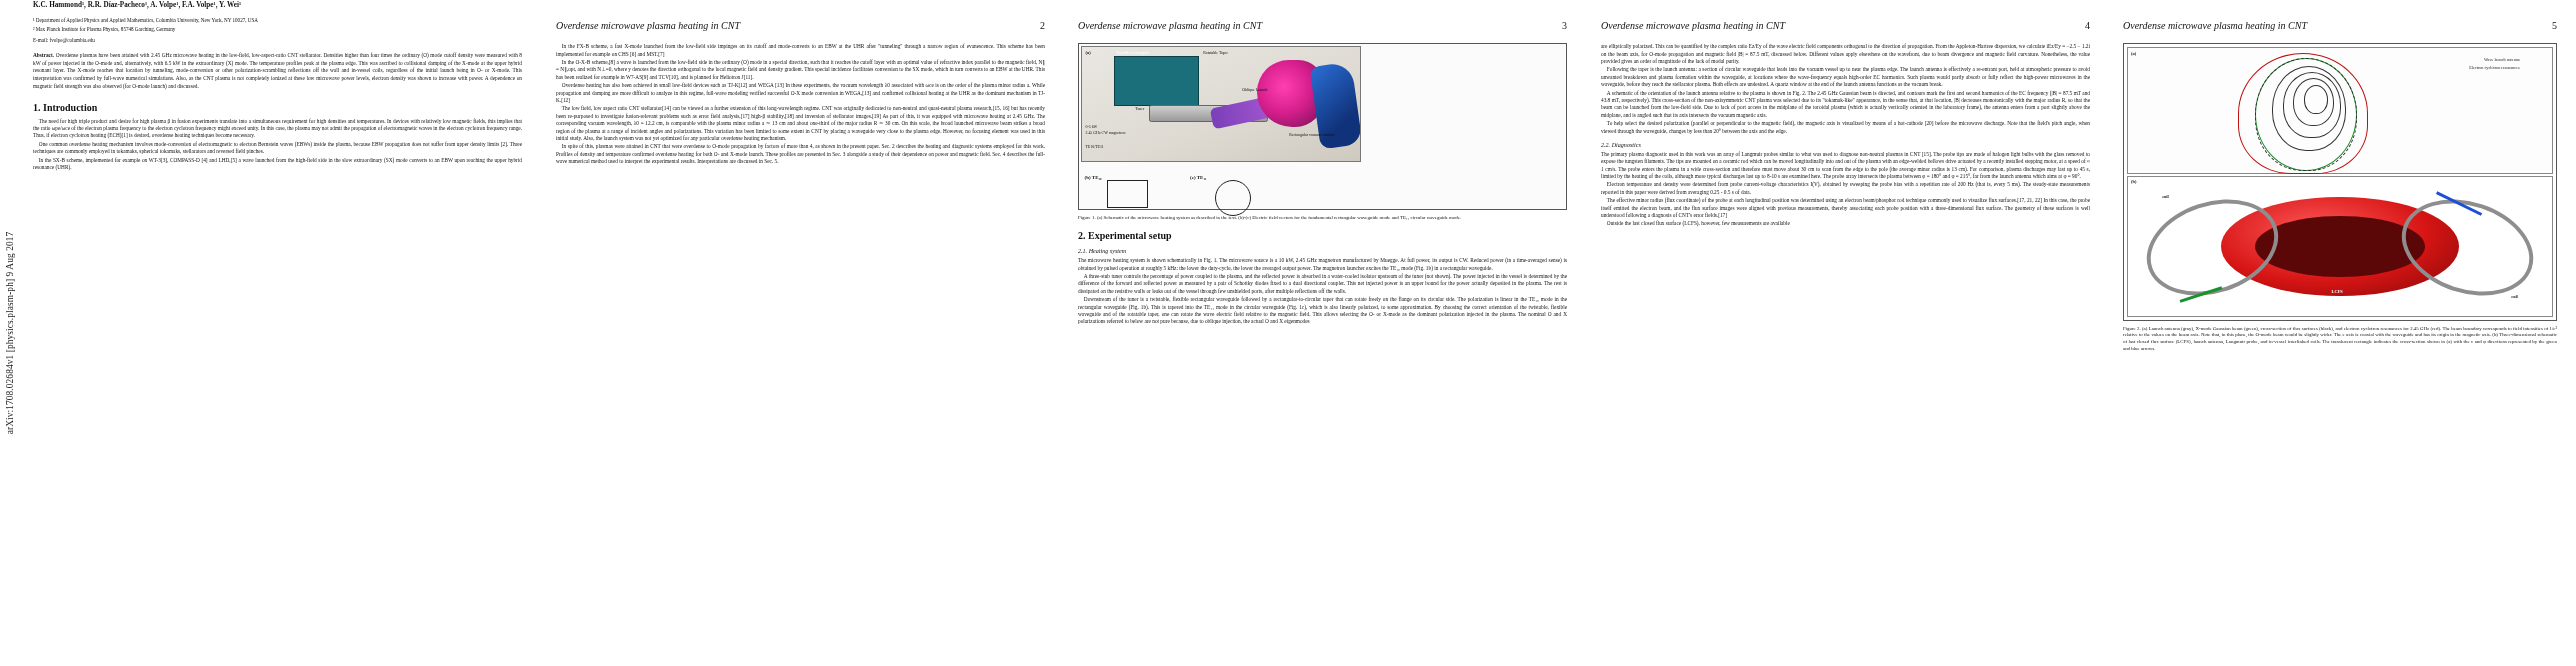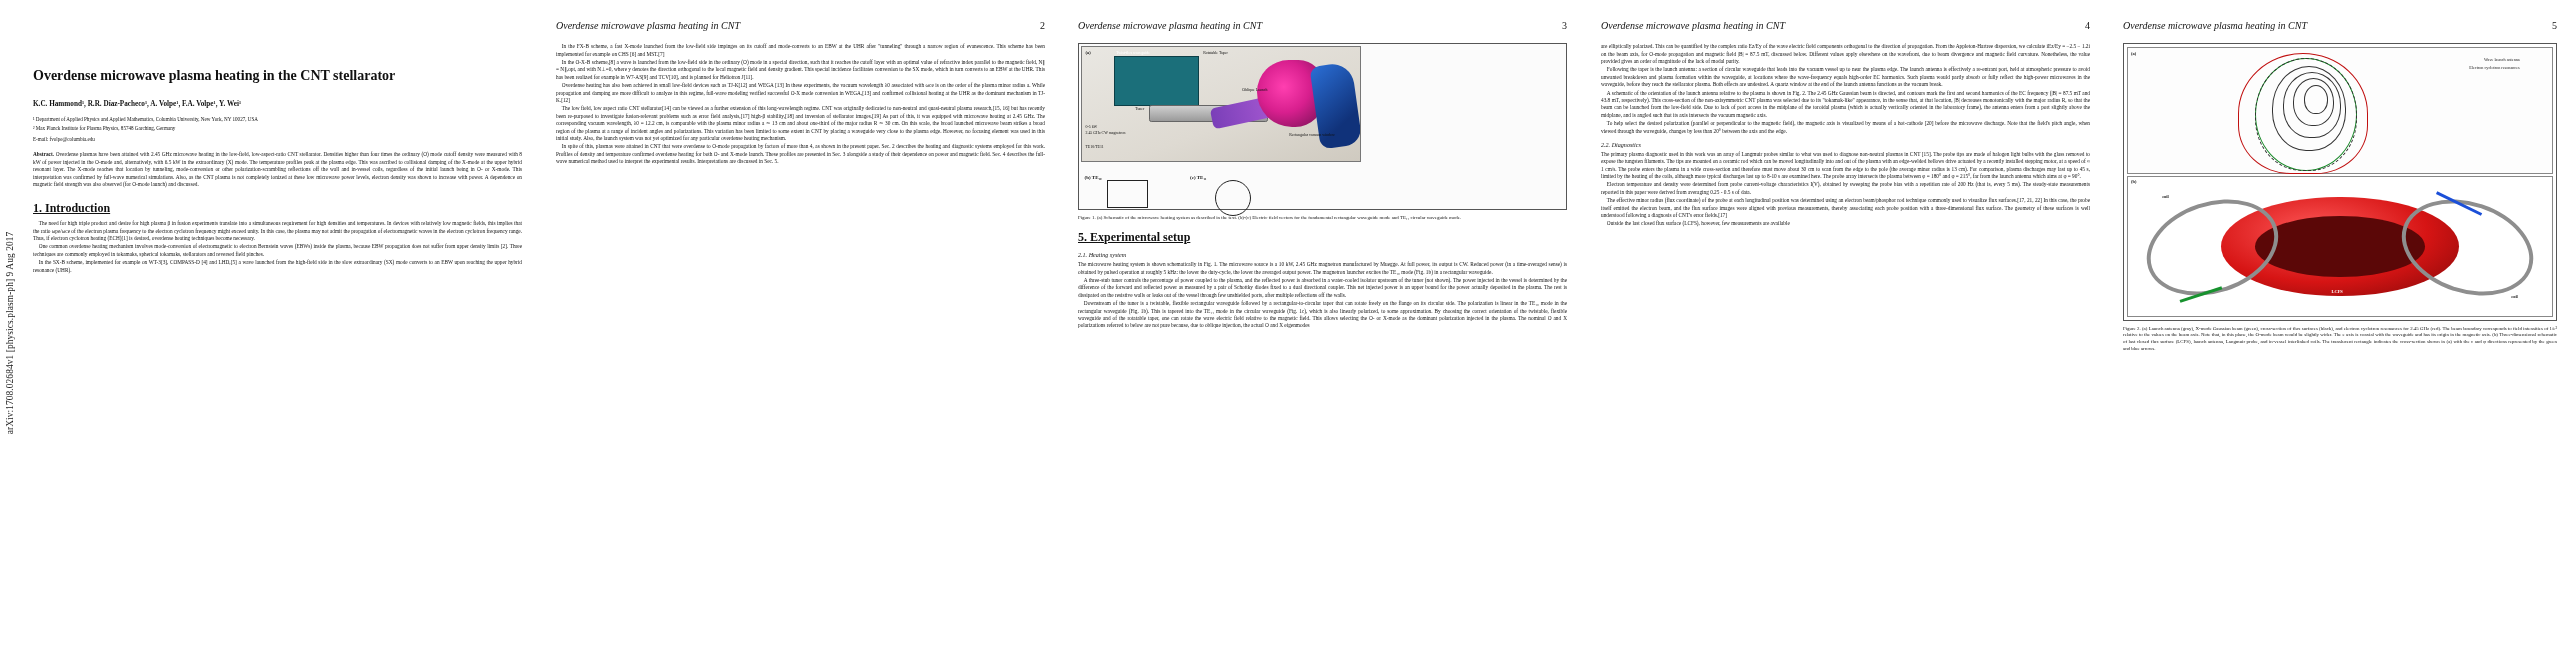--- a/index.html
+++ b/index.html
@@ -75,24 +75,23 @@
   }
   .abstract {
     font-size:5.3px;
     line-height:1.42;
     text-align:justify;
     margin-bottom:12.2px;
   }
   .abstract b { font-weight:bold; }
 
   .secnum {
-    font-size:12px;
+    font-size:10px;
     font-weight:bold;
     margin:9px 0 4.4px 0;
-    text-decoration:underline;
   }
   .subsec {
     font-size:6.1px;
     font-style:italic;
     margin:6.7px 0 3.3px 0;
   }
   p.body {
     font-size:5.3px;
     line-height:1.40;
     text-align:justify;
@@ -224,21 +223,20 @@
   .fig2 .tag-white { color:#fff; }
 </style>
 </head>
 <body>
 
 <div class="sheet">
 
   <div class="arxiv-stamp">arXiv:1708.02684v1  [physics.plasm-ph]  9 Aug 2017</div>
 
   <div class="page p1">
-    <div class="title">Overdense microwave plasma heating in the CNT stellarator</div>
     <div class="authors">K.C. Hammond¹, R.R. Díaz-Pacheco¹, A. Volpe¹, F.A. Volpe¹, Y. Wei¹</div>
     <div class="affil">¹ Department of Applied Physics and Applied Mathematics, Columbia University, New York, NY 10027, USA</div>
     <div class="affil">² Max Planck Institute for Plasma Physics, 85748 Garching, Germany</div>
     <div class="email">E-mail: fvolpe@columbia.edu</div>
     <div class="abstract">
       <b>Abstract.</b>
       <span>Overdense plasmas have been attained with 2.45 GHz microwave heating in the low-field, low-aspect-ratio CNT stellarator. Densities higher than four times the ordinary (O) mode cutoff density were measured with 8 kW of power injected in the O-mode and, alternatively, with 6.5 kW in the extraordinary (X) mode. The temperature profiles peak at the plasma edge. This was ascribed to collisional damping of the X-mode at the upper hybrid resonant layer. The X-mode reaches that location by tunneling, mode-conversion or other polarization-scrambling reflections off the wall and in-vessel coils, regardless of the initial launch being in O- or X-mode. This interpretation was confirmed by full-wave numerical simulations. Also, as the CNT plasma is not completely ionized at these low microwave power levels, electron density was shown to increase with power. A dependence on magnetic field strength was also observed (for O-mode launch) and discussed.</span>
     </div>
     <div class="secnum">1. Introduction</div>
     <p class="body">The need for high triple product and desire for high plasma β in fusion experiments translate into a simultaneous requirement for high densities and temperatures. In devices with relatively low magnetic fields, this implies that the ratio ωpe/ωce of the electron plasma frequency to the electron cyclotron frequency might exceed unity. In this case, the plasma may not admit the propagation of electromagnetic waves in the electron cyclotron frequency range. Thus, if electron cyclotron heating (ECH)[1] is desired, overdense heating techniques become necessary.</p>
@@ -286,21 +284,21 @@
         <span class="lbl" style="font-size:5px; font-weight:bold;">(b) TE₁₀</span>
         <div style="position:absolute; left:22px; top:9px; width:39px; height:25.6px; border:0.8px solid #222;"></div>
       </div>
       <div class="panelC">
         <span class="lbl" style="font-size:5px; font-weight:bold;">(c) TE₁₁</span>
         <div class="modecircle" style="top:9px;"></div>
       </div>
     </div>
     <div class="caption">Figure 1. (a) Schematic of the microwave heating system as described in the text. (b)-(c) Electric field vectors for the fundamental rectangular waveguide mode and TE₁₁ circular waveguide mode.</div>
 
-    <div class="secnum">5. Experimental setup</div>
+    <div class="secnum">2. Experimental setup</div>
     <div class="subsec">2.1. Heating system</div>
     <p class="body noind">The microwave heating system is shown schematically in Fig. 1. The microwave source is a 10 kW, 2.45 GHz magnetron manufactured by Muegge. At full power, its output is CW. Reduced power (in a time-averaged sense) is obtained by pulsed operation at roughly 5 kHz: the lower the duty-cycle, the lower the averaged output power. The magnetron launcher excites the TE₁₀ mode (Fig. 1b) in a rectangular waveguide.</p>
     <p class="body">A three-stub tuner controls the percentage of power coupled to the plasma, and the reflected power is absorbed in a water-cooled isolator upstream of the tuner (not shown). The power injected in the vessel is determined by the difference of the forward and reflected power as measured by a pair of Schottky diodes fixed to a dual directional coupler. This net injected power is an upper bound for the power actually deposited in the plasma. The rest is dissipated on the resistive walls or leaks out of the vessel through few unshielded ports, after multiple reflections off the walls.</p>
     <p class="body">Downstream of the tuner is a twistable, flexible rectangular waveguide followed by a rectangular-to-circular taper that can rotate freely on the flange on its circular side. The polarization is linear in the TE₁₀ mode in the rectangular waveguide (Fig. 1b). This is tapered into the TE₁₁ mode in the circular waveguide (Fig. 1c), which is also linearly polarized, to some approximation. By choosing the correct orientation of the twistable, flexible waveguide and of the rotatable taper, one can rotate the wave electric field relative to the magnetic field. This allows selecting the O- or X-mode as the dominant polarization injected in the plasma. The nominal O and X polarizations referred to below are not pure because, due to oblique injection, the actual O and X eigenmodes</p>
     <p class="body"></p>
   </div>
 
   <div class="page p4">
     <div class="runhead">
       <span>Overdense microwave plasma heating in CNT</span>

